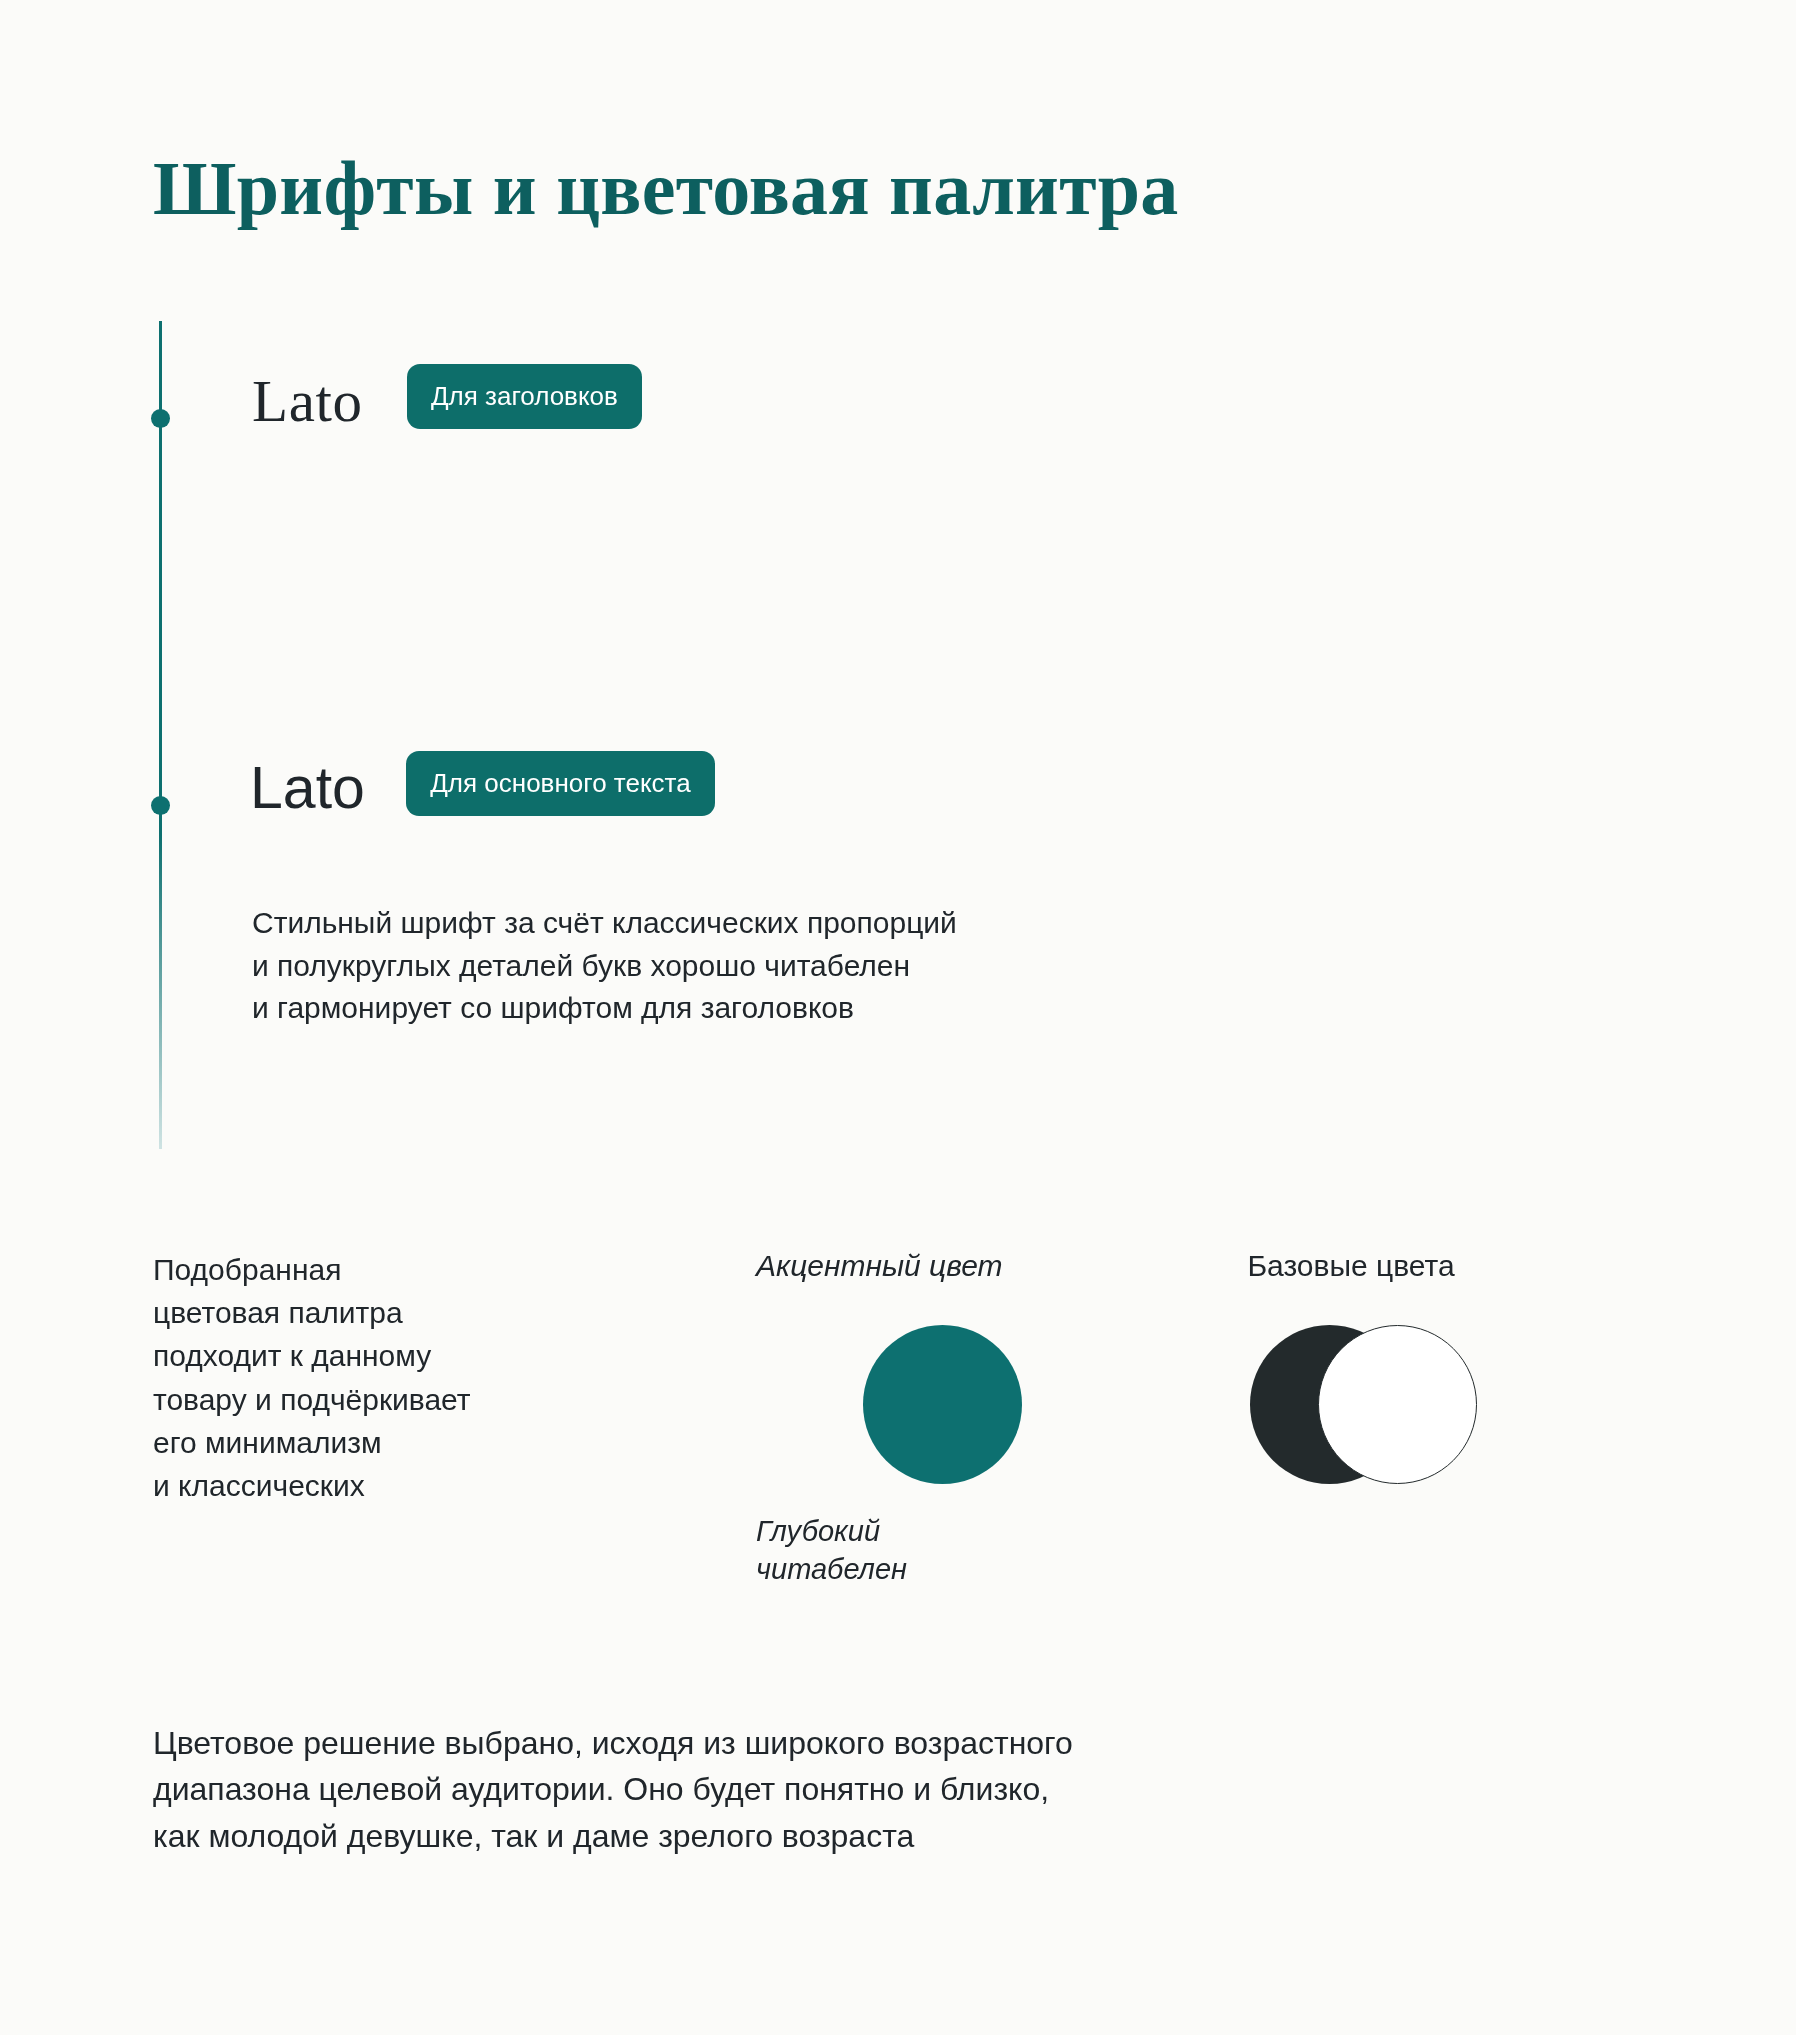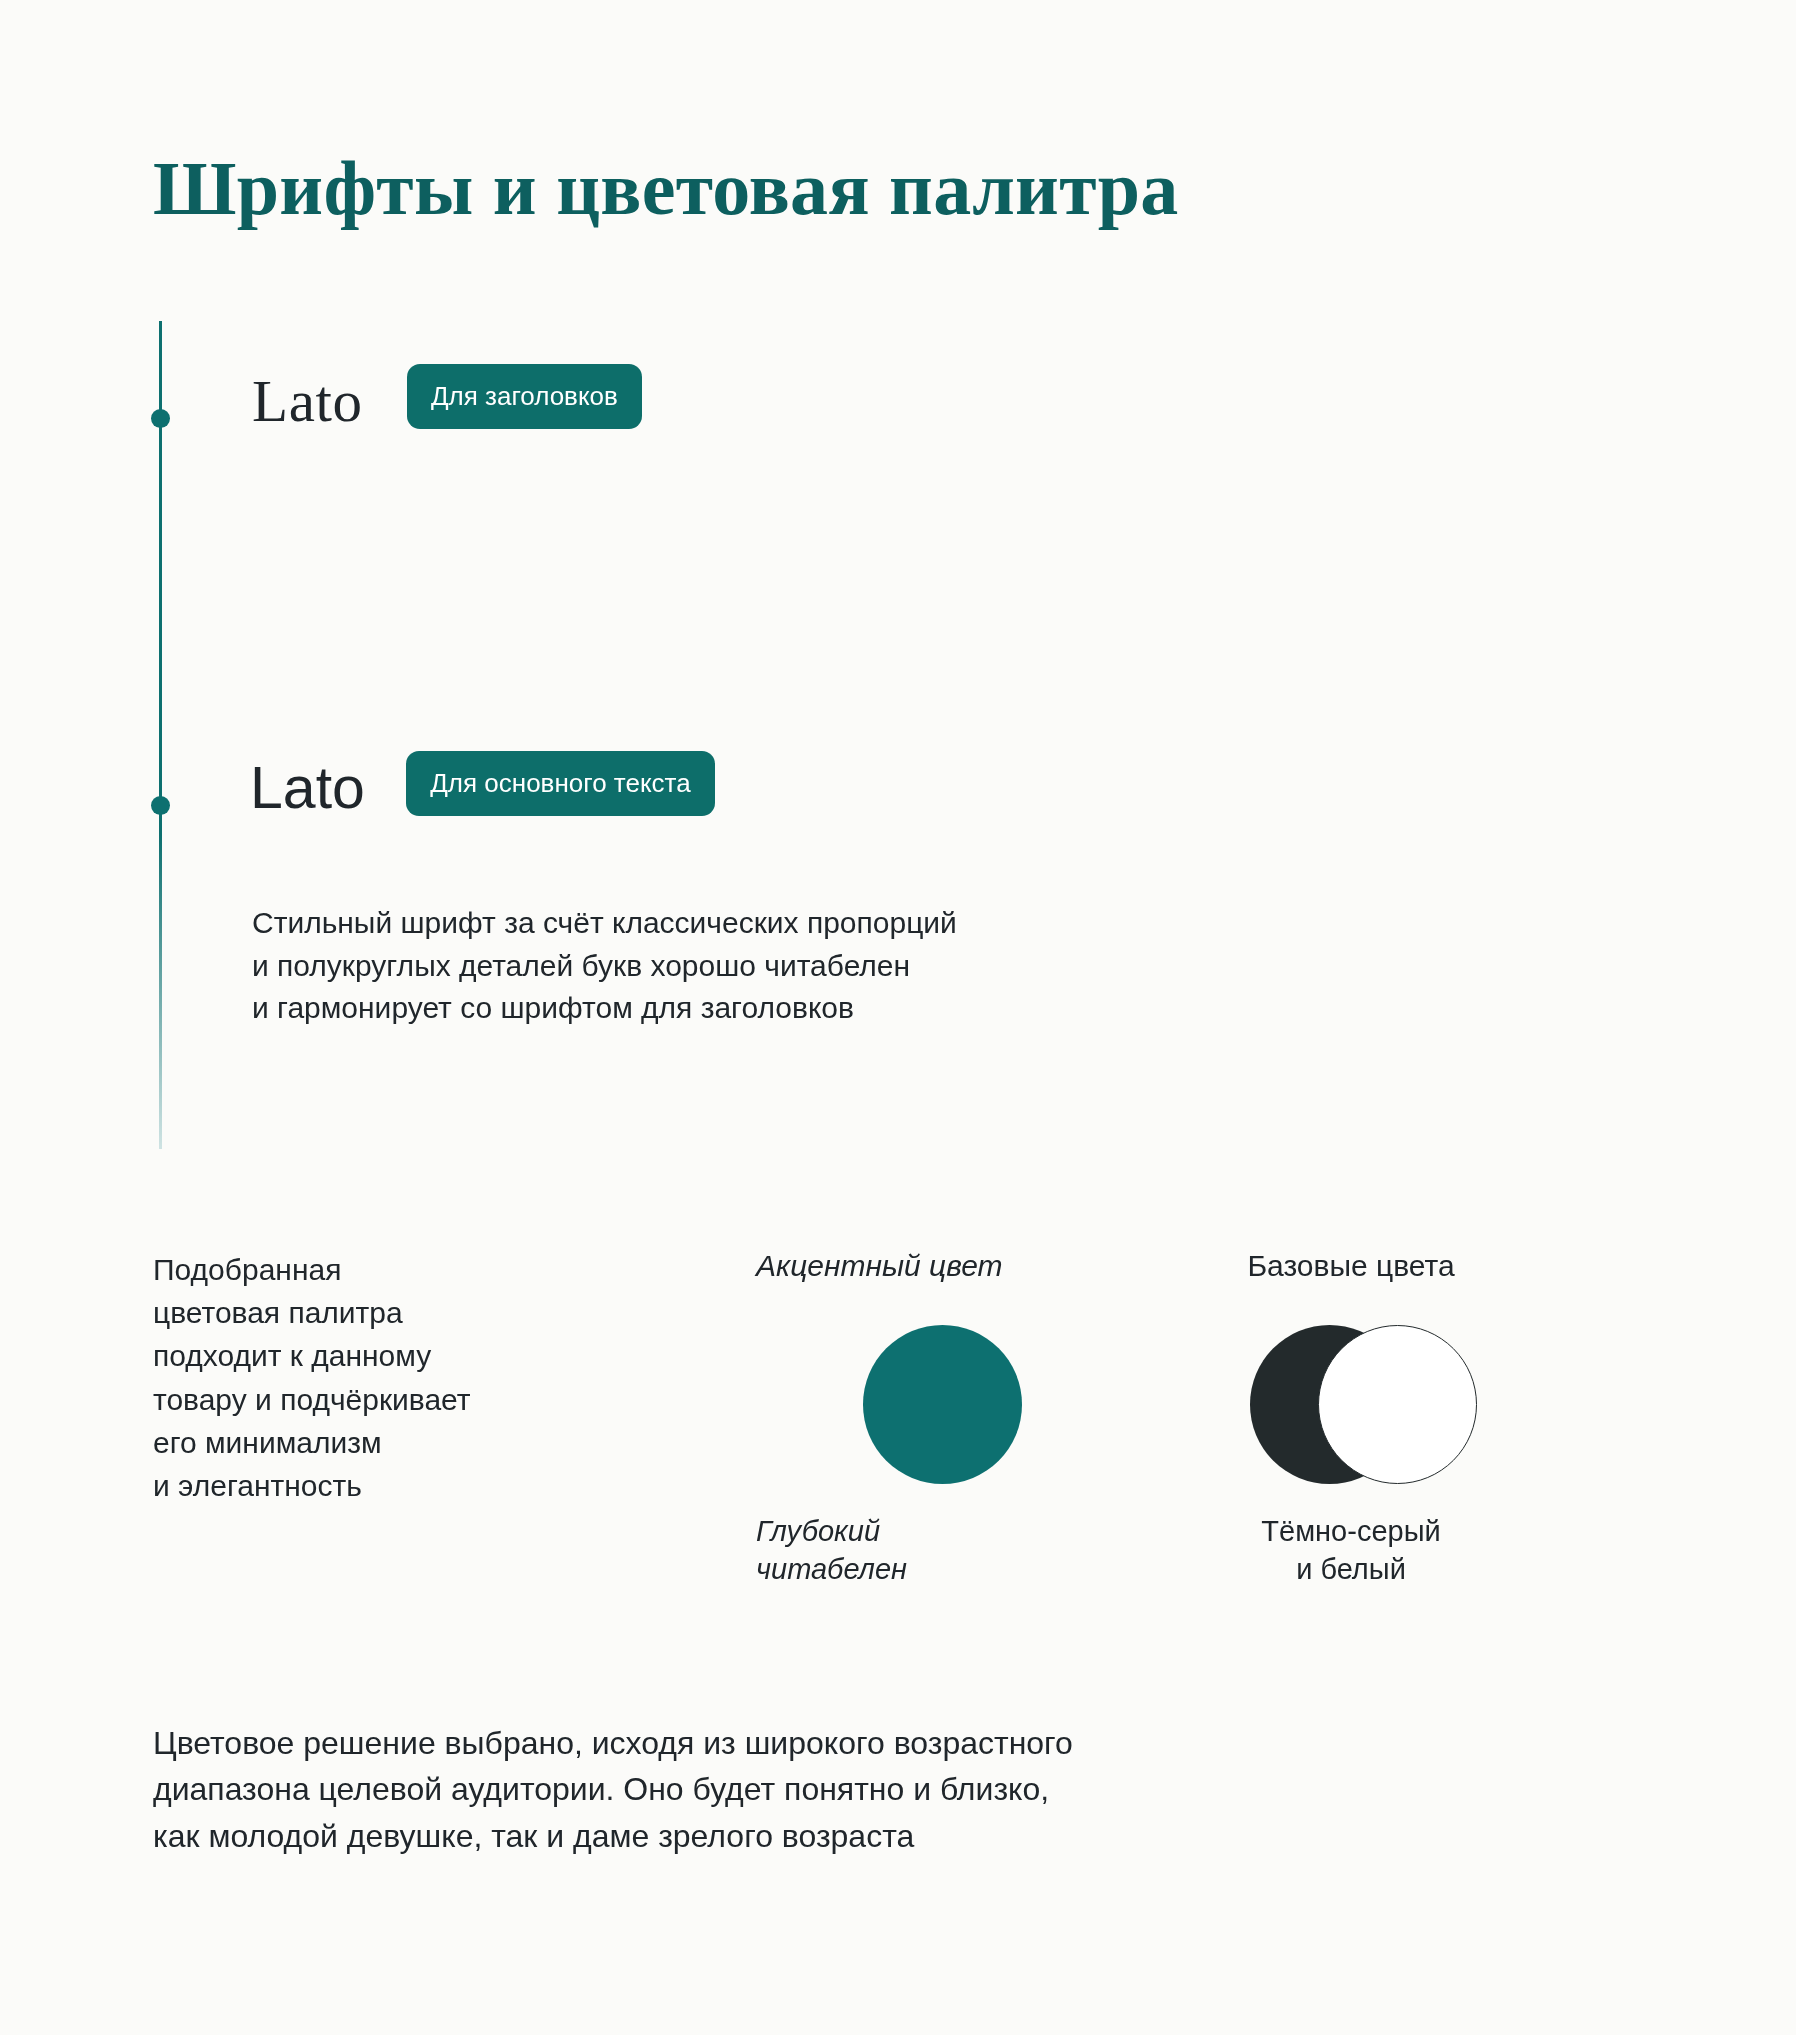--- a/index.html
+++ b/index.html
@@ -216,41 +216,39 @@
   </div>
   <div class="desc d2">Стильный шрифт за счёт классических пропорций
 и полукруглых деталей букв хорошо читабелен
 и гармонирует со шрифтом для заголовков</div>
 
   <div class="palette-text">Подобранная
 цветовая палитра
 подходит к данному
 товару и подчёркивает
 его минимализм
-и элегантность</div>
+и классических</div>
 
   <div class="col-accent">
     <div class="col-head">Акцентный цвет</div>
     <div class="swatch-wrap">
       <div class="circle-accent"></div>
     </div>
     <div class="swatch-caption">Глубокий
 читабелен</div>
   </div>
 
   <div class="col-base">
     <div class="col-head">Базовые цвета</div>
     <div class="swatch-wrap">
       <div class="pair">
         <div class="circle-dark"></div>
         <div class="circle-white"></div>
       </div>
     </div>
-    <div class="swatch-caption">Тёмно-серый
-и белый</div>
   </div>
 
   <div class="footer-text">Цветовое решение выбрано, исходя из широкого возрастного
 диапазона целевой аудитории. Оно будет понятно и близко,
 как молодой девушке, так и даме зрелого возраста</div>
 
 </div>
 
 
 </body></html>

